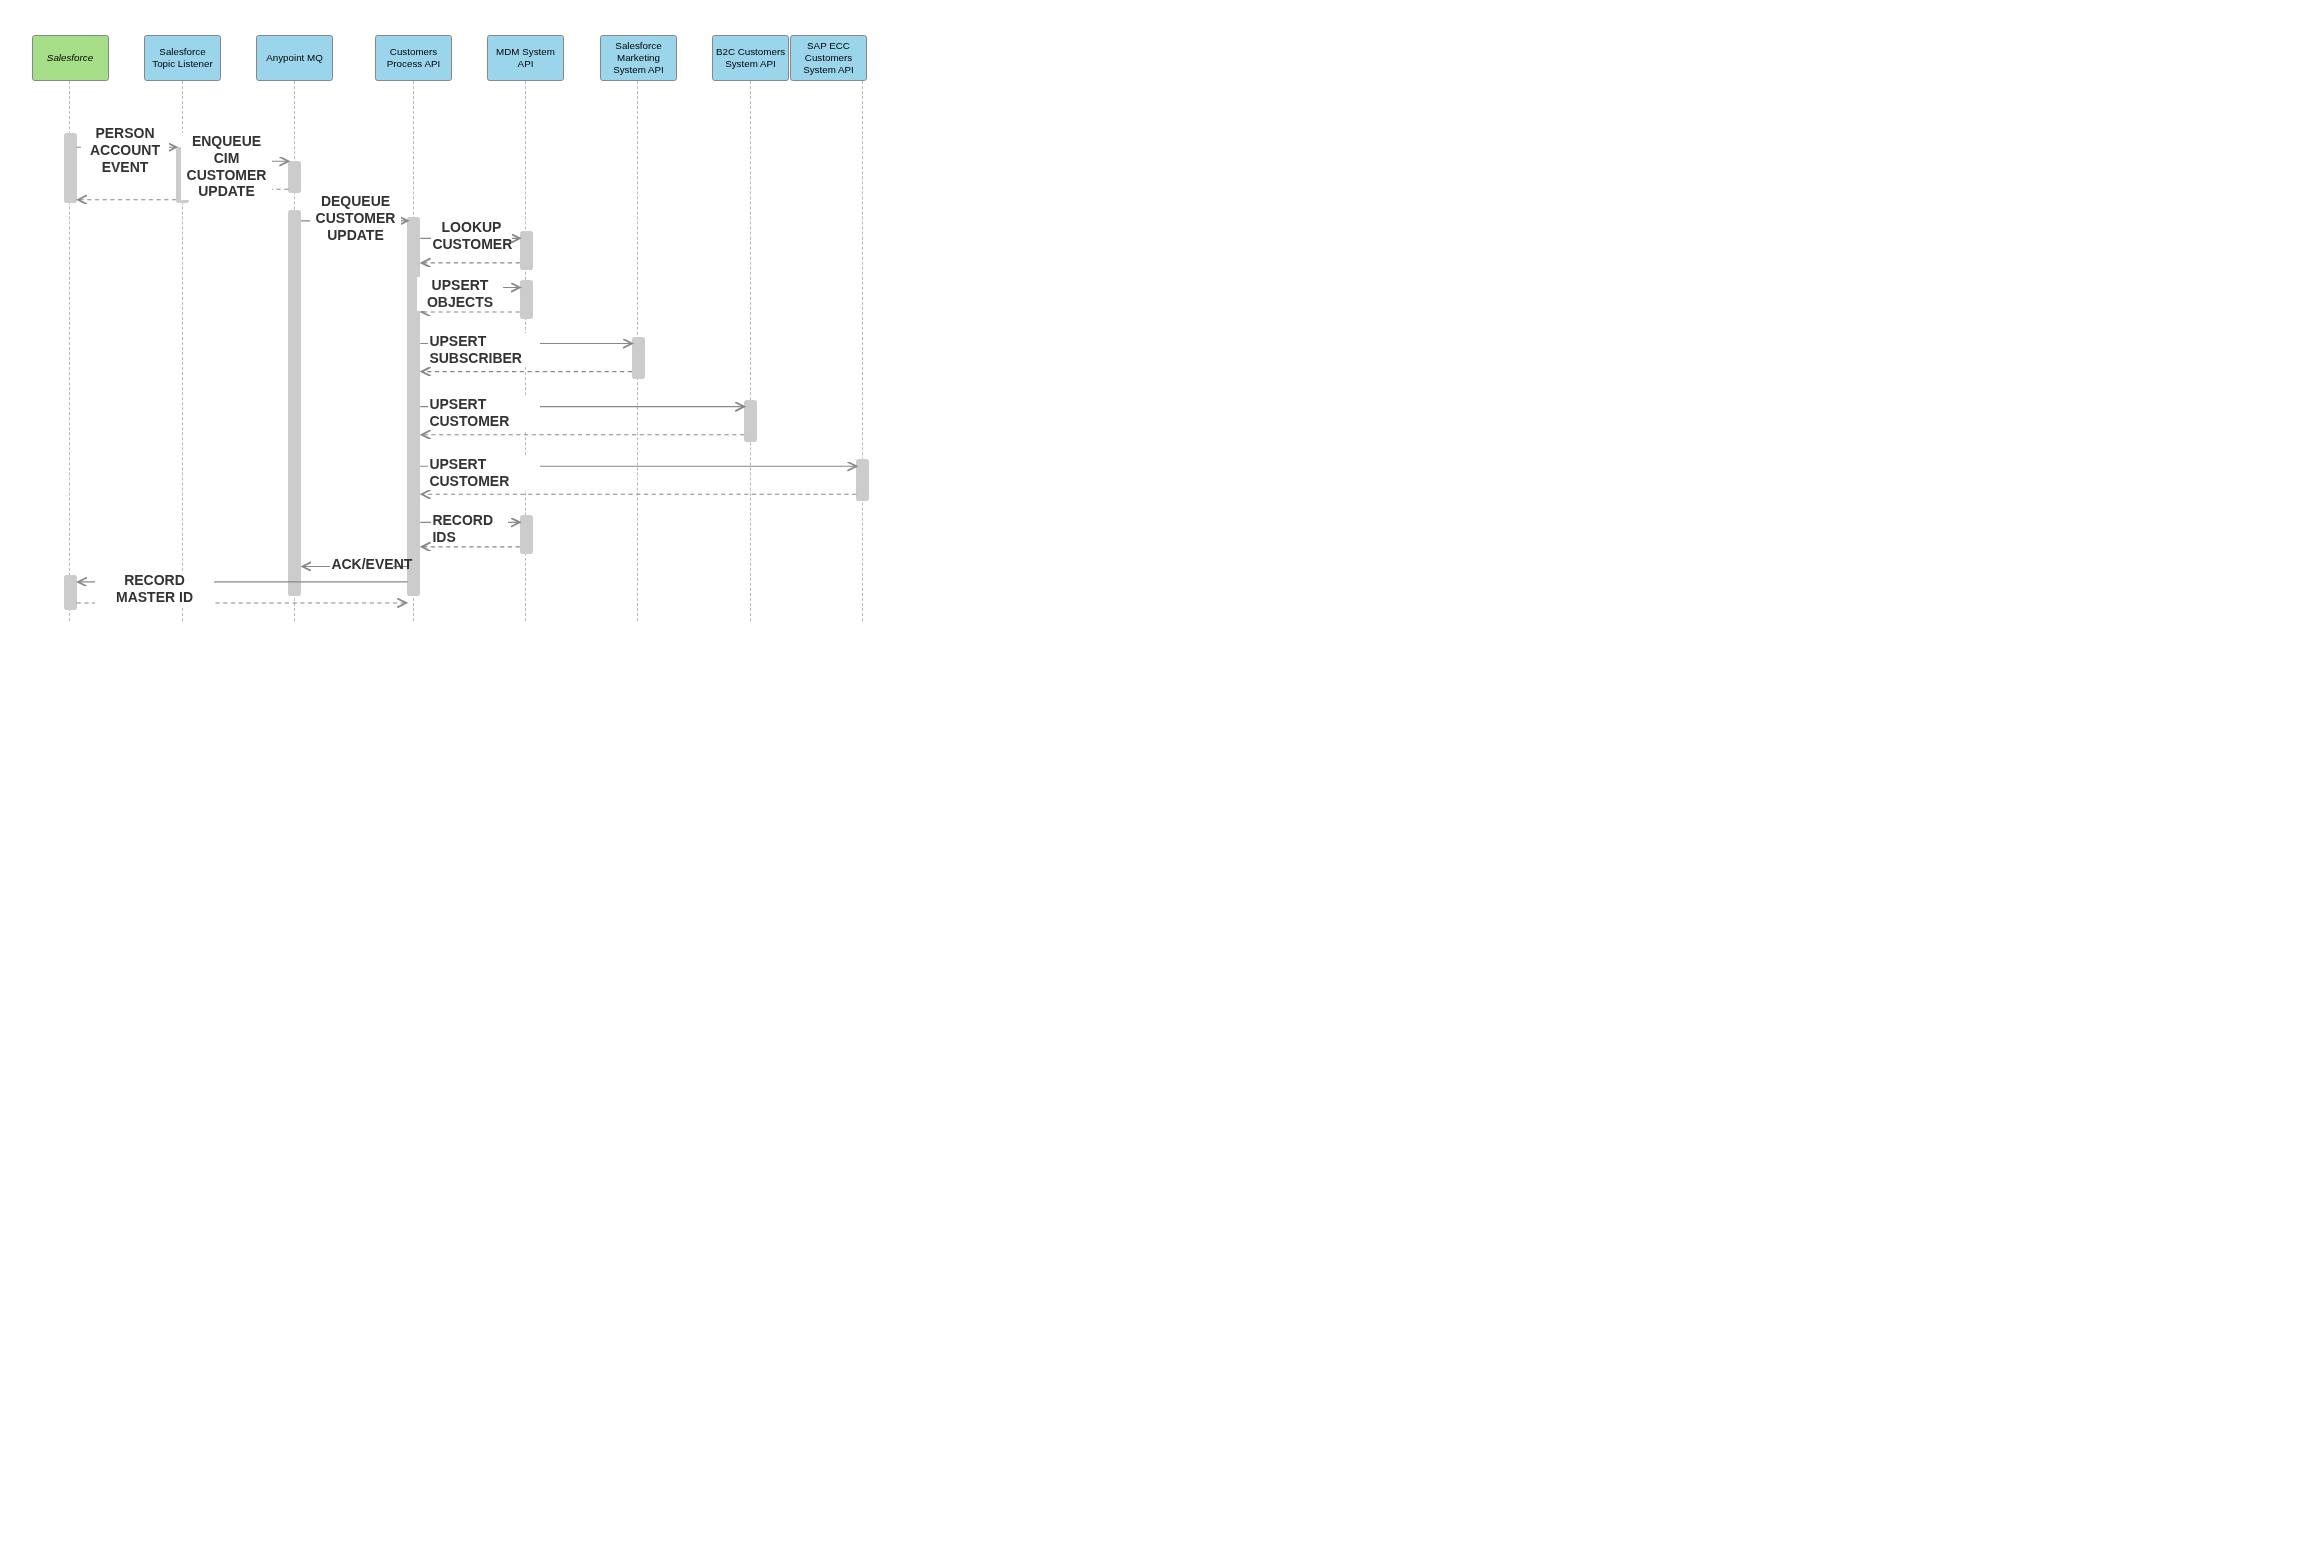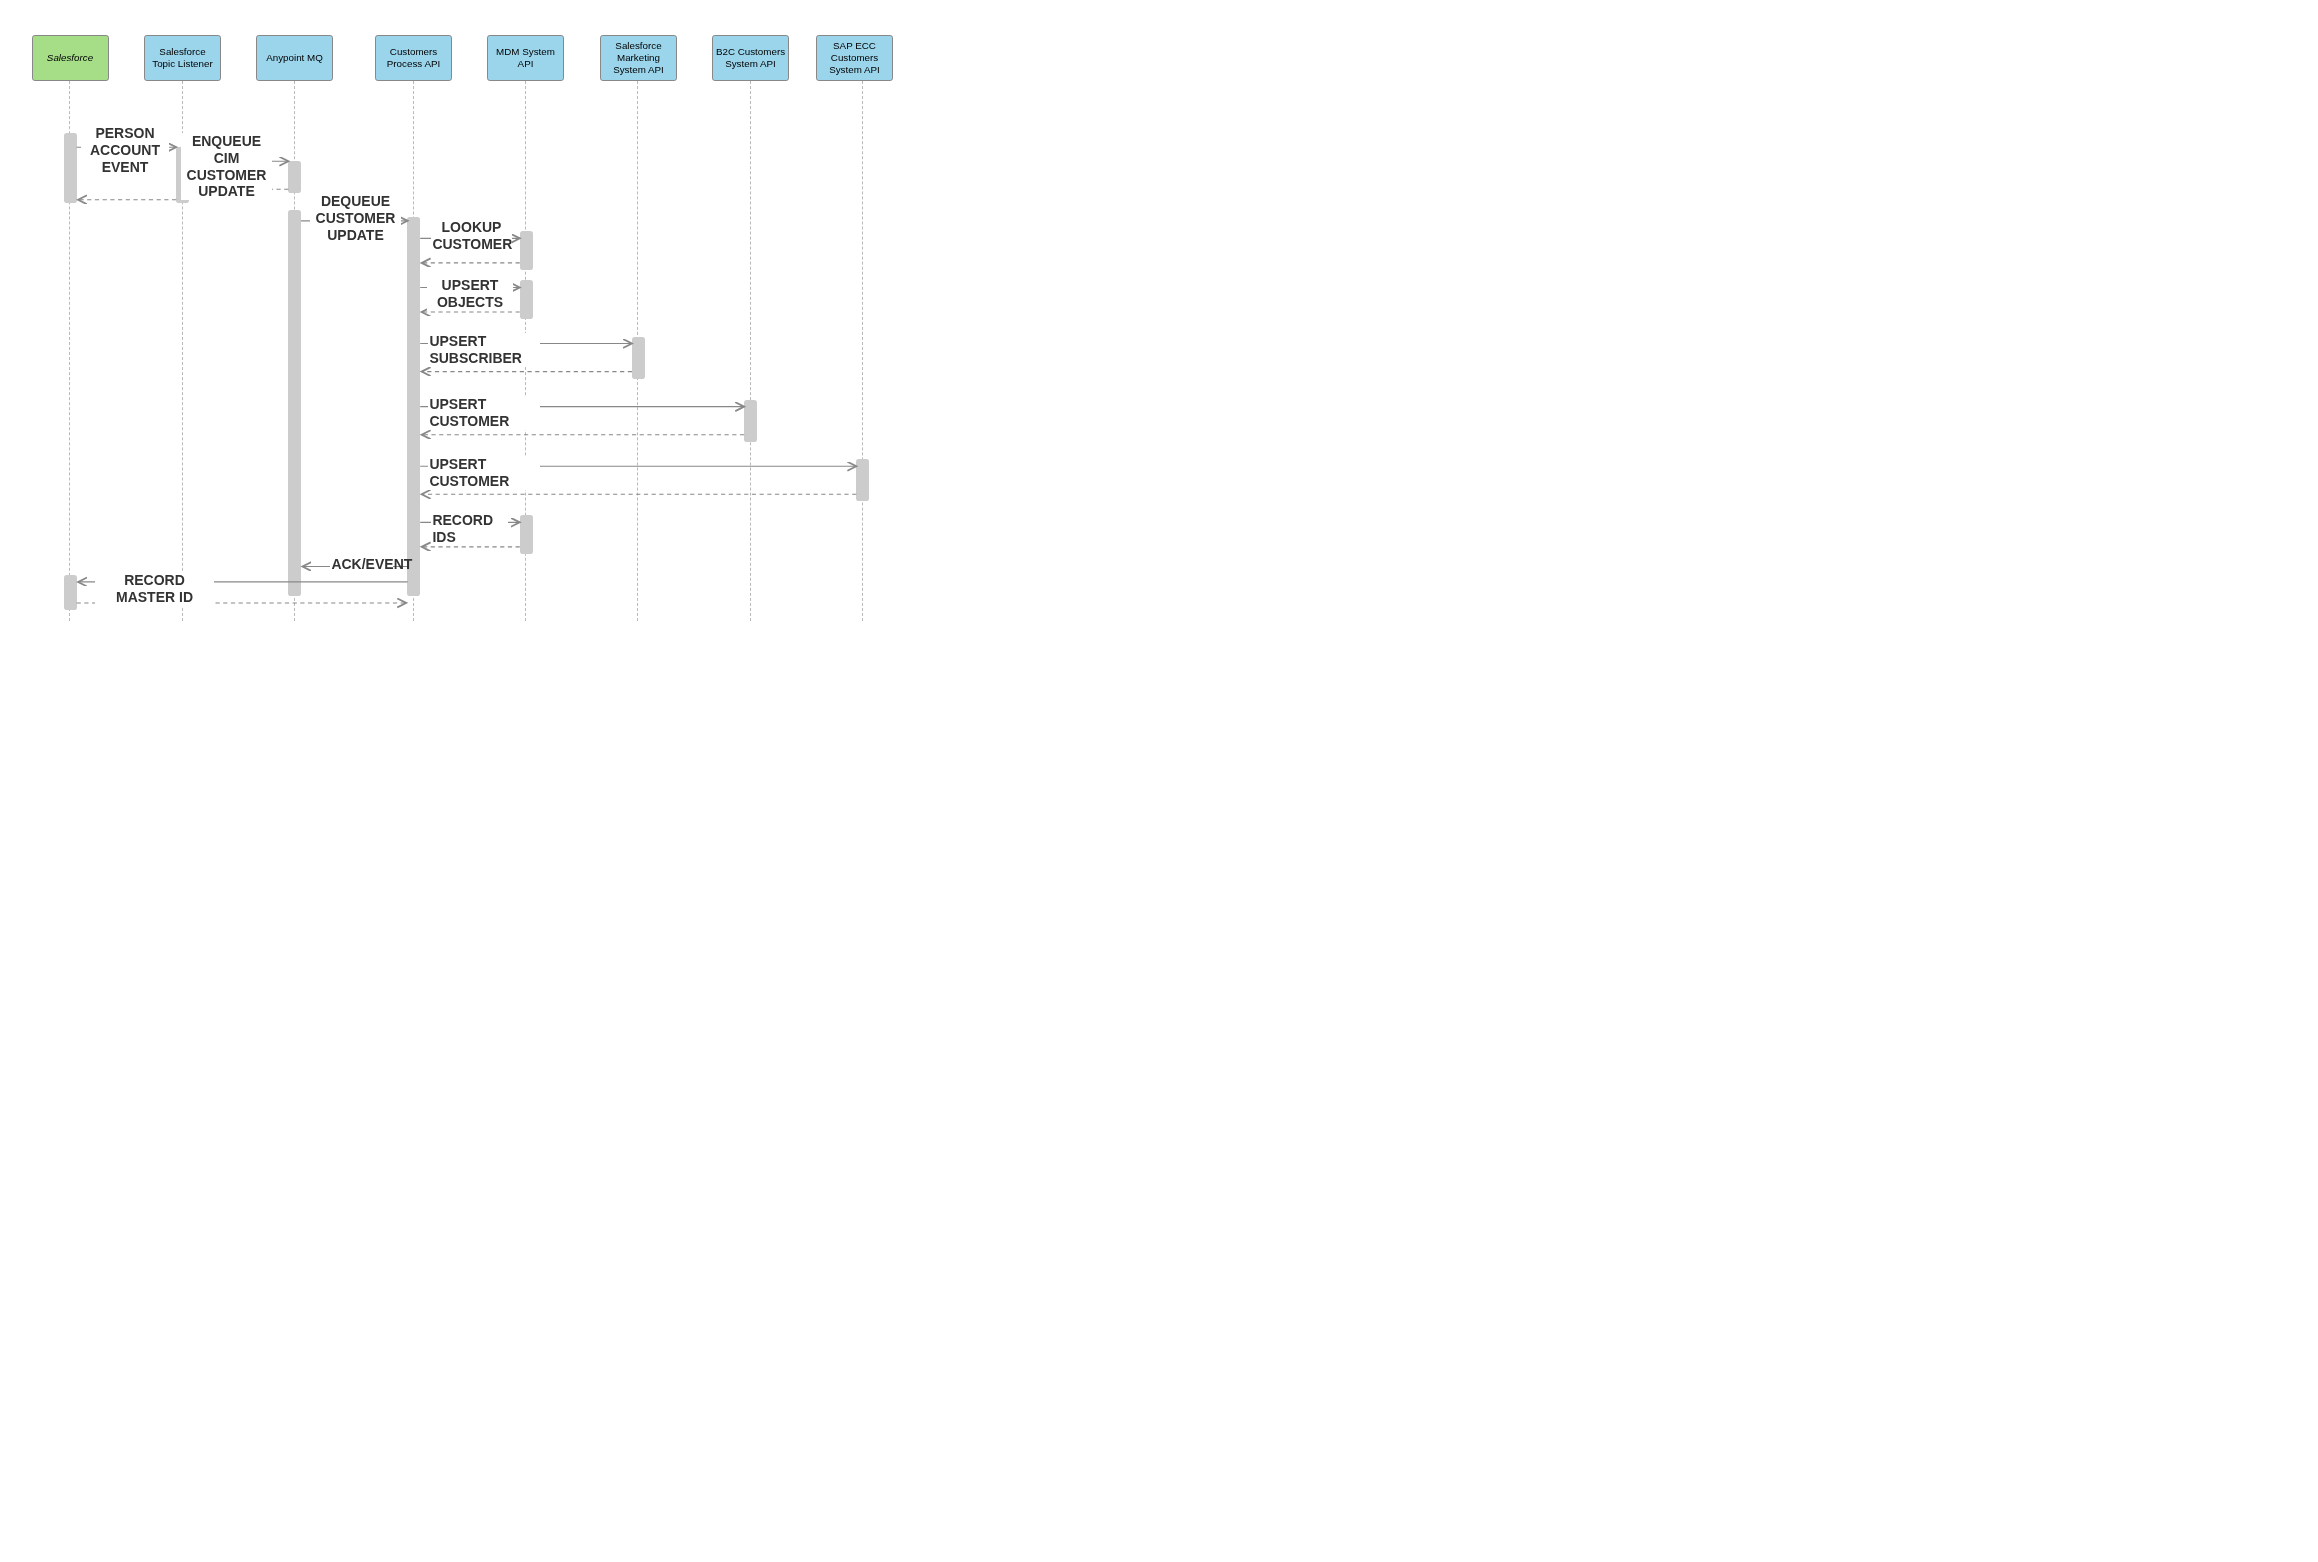--- a/index.html
+++ b/index.html
@@ -80,21 +80,21 @@
     </div>
   <div class="participant-box" style="left:466px">
       <span>MDM System API</span>
     </div>
   <div class="participant-box" style="left:579px">
       <span>Salesforce Marketing System API</span>
     </div>
   <div class="participant-box" style="left:691px">
       <span>B2C Customers System API</span>
     </div>
-  <div class="participant-box" style="left:795px">
+  <div class="participant-box" style="left:769px">
       <span>SAP ECC Customers System API</span>
     </div>
 
   <div class="lifeline" style="left:48px"></div>
   <div class="lifeline" style="left:161px"></div>
   <div class="lifeline" style="left:273px"></div>
   <div class="lifeline" style="left:392px"></div>
   <div class="lifeline" style="left:504px"></div>
   <div class="lifeline" style="left:616px"></div>
   <div class="lifeline" style="left:729px"></div>
@@ -151,21 +151,21 @@
     <line x1="551" y1="778" x2="401" y2="778" stroke="#888" stroke-width="1.6" marker-end="url(#arrow)"></line>
 
     <line x1="551" y1="800" x2="81" y2="800" stroke="#888" stroke-width="1.6" marker-end="url(#arrow)"></line>
     <line x1="79" y1="830" x2="549" y2="830" stroke="#888" stroke-width="1.6" stroke-dasharray="6,5" marker-end="url(#arrow)"></line>
   </svg>
 
   <div class="label" style="left:60px; top:104px; width:88px">PERSON ACCOUNT EVENT</div>
   <div class="label" style="left:160px; top:112px; width:91px">ENQUEUE CIM CUSTOMER UPDATE</div>
   <div class="label" style="left:289px; top:172px; width:91px">DEQUEUE CUSTOMER UPDATE</div>
   <div class="label" style="left:410px; top:198px; width:81px">LOOKUP CUSTOMER</div>
-  <div class="label" style="left:406px; top:256px; width:86px">UPSERT OBJECTS</div>
+  <div class="label" style="left:396px; top:256px; width:86px">UPSERT OBJECTS</div>
   <div class="label" style="left:407px; top:312px; width:112px; text-align:left">UPSERT SUBSCRIBER</div>
   <div class="label" style="left:407px; top:375px; width:112px; text-align:left">UPSERT CUSTOMER</div>
   <div class="label" style="left:407px; top:435px; width:112px; text-align:left">UPSERT CUSTOMER</div>
   <div class="label" style="left:410px; top:491px; width:77px; text-align:left">RECORD IDS</div>
   <div class="label" style="left:309px; top:535px; width:63px">ACK/EVENT</div>
   <div class="label" style="left:74px; top:551px; width:119px; text-align:center">RECORD MASTER ID</div>
 
 </div>
 
 

